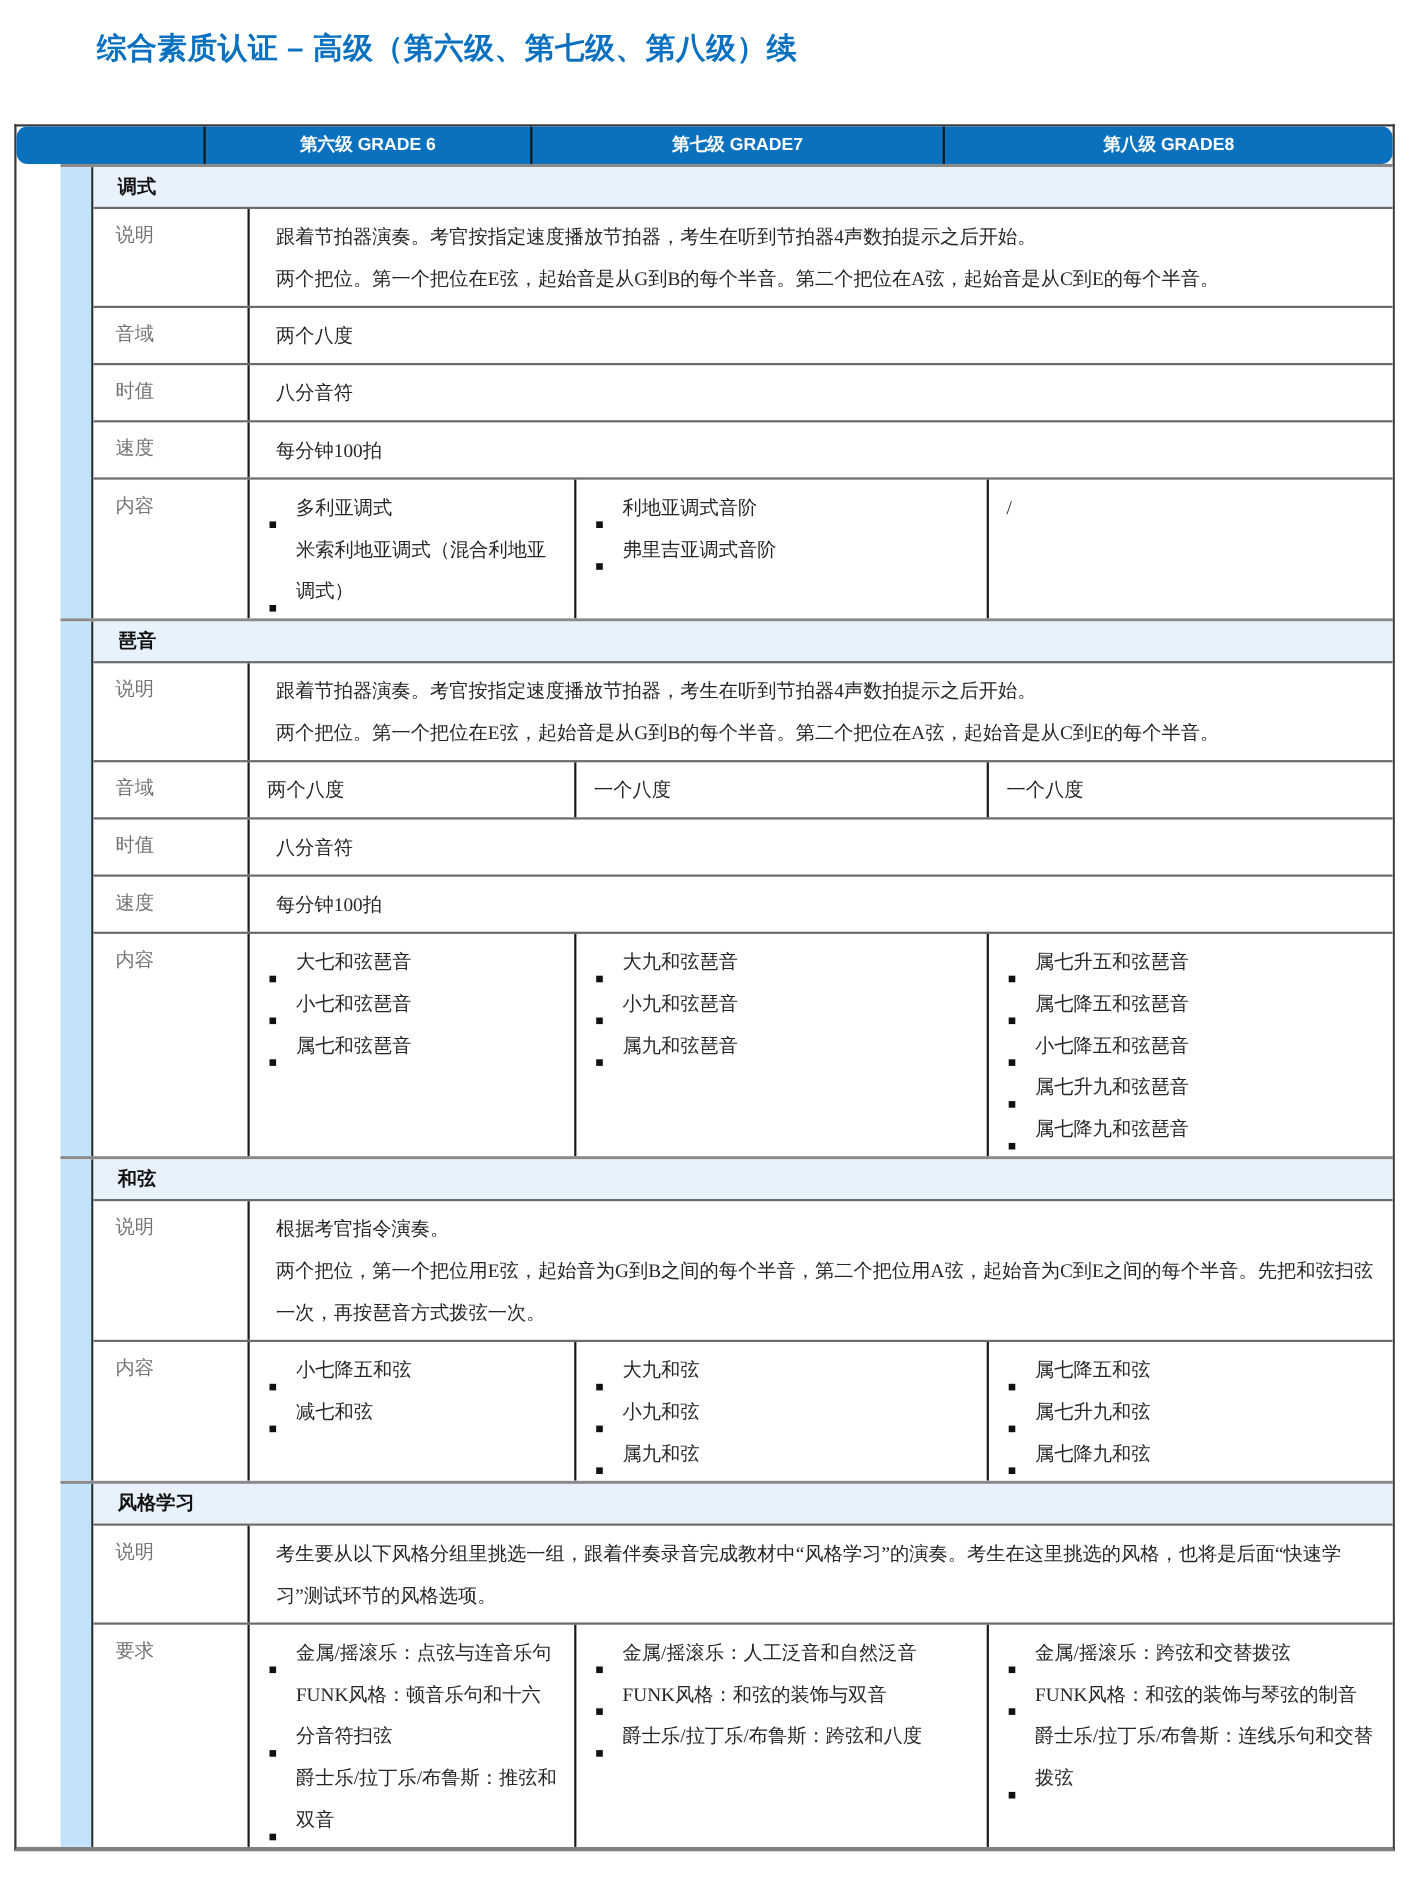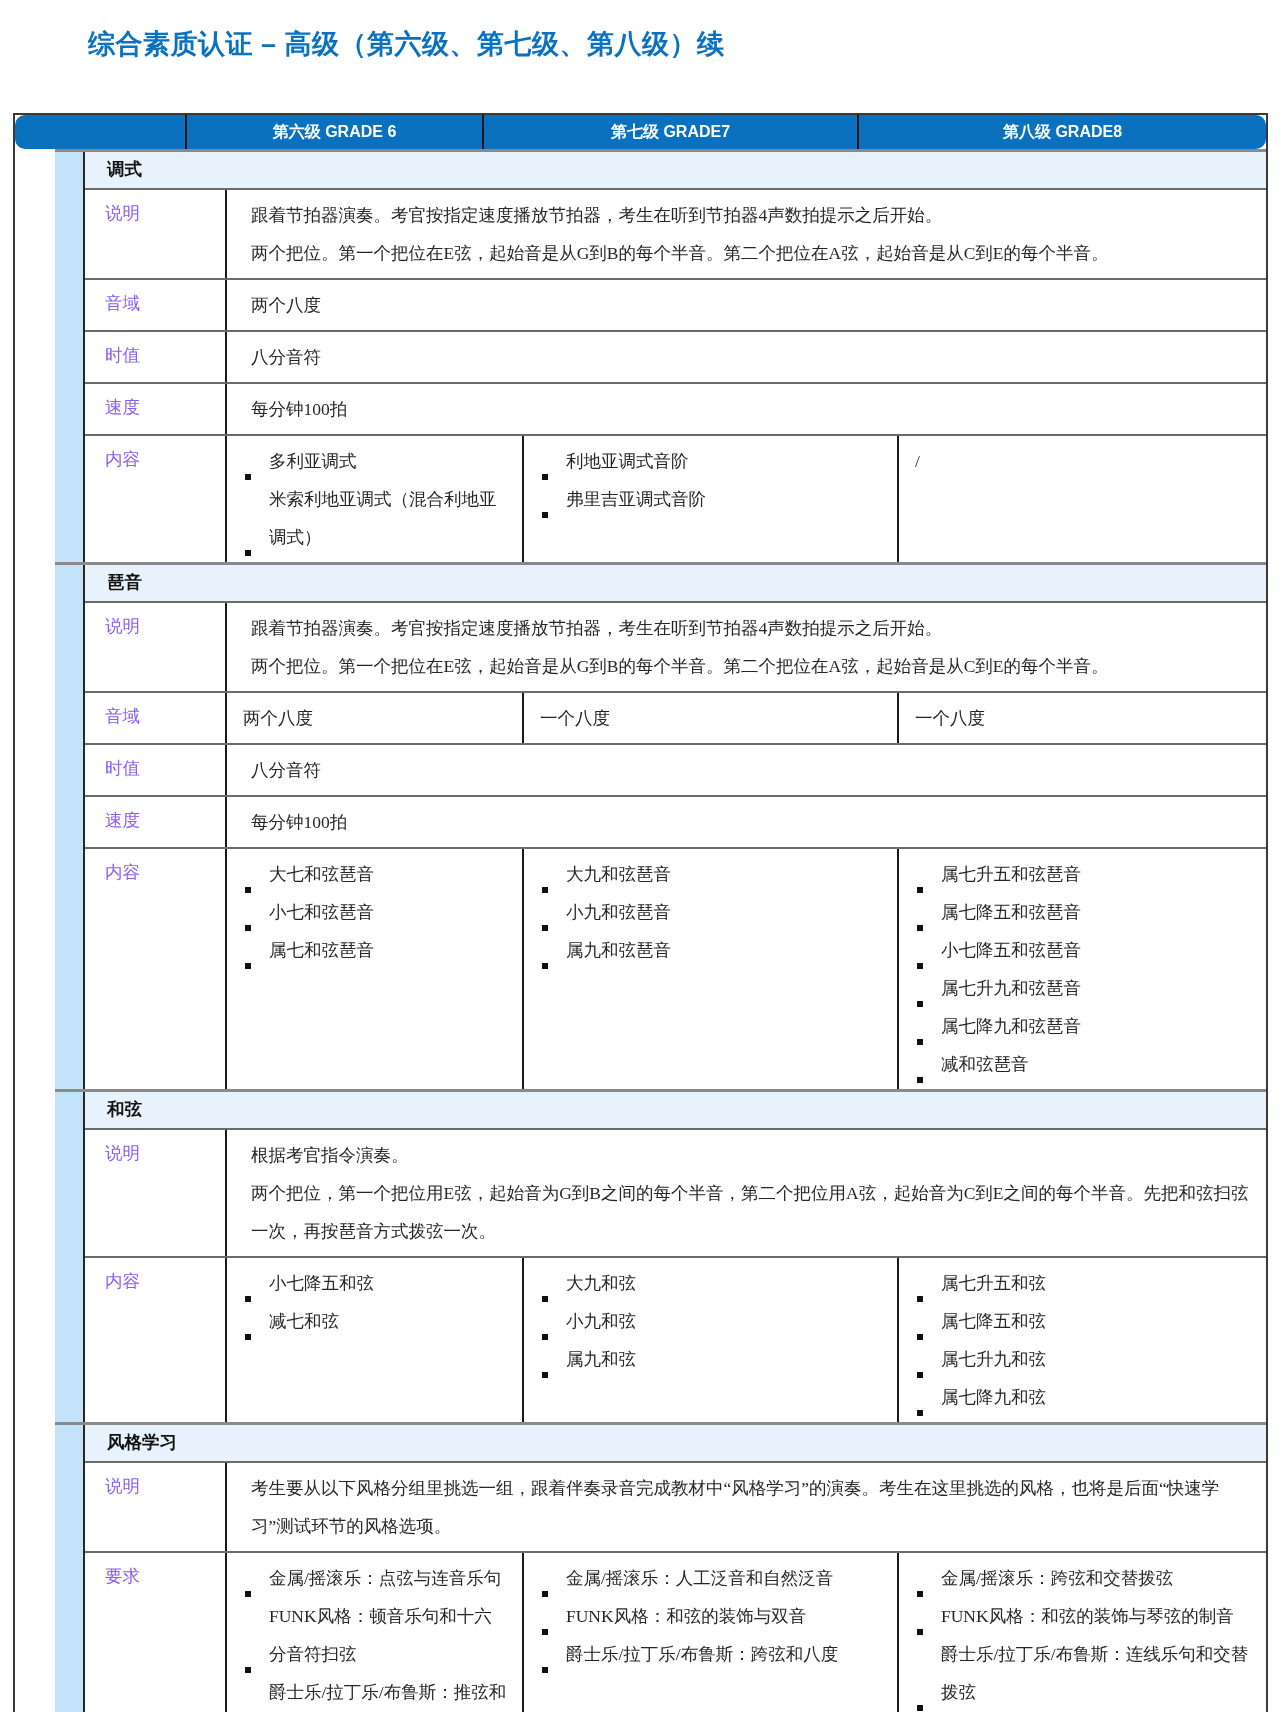--- a/index.html
+++ b/index.html
@@ -49,21 +49,21 @@
     font-size:17.5px; font-weight:bold; color:#111111;
     padding:7px 0 8px 22px; line-height:21px;
   }
   .row {
     display:grid; grid-template-columns:140px 297px 375px 1fr;
     border-top:2px solid #6b6b6b;
     background:#ffffff;
   }
   .lab {
     font-family:"Liberation Sans", sans-serif;
-    font-size:17.5px; color:#8b5cf6;
+    font-size:17.5px; color:#737373;
     padding:11px 6px 6px 20px; line-height:24px;
   }
   .cell {
     border-left:2px solid #1a1a1a;
     padding:6px 14px 6px 16px;
     font-size:17.5px; line-height:38px;
   }
   .cell.spanall { grid-column:2 / 5;padding-left:24px; }
   .slash { line-height:38px; }
   ul.bullets { list-style:none; padding:0 0 0 2px; }
@@ -226,24 +226,20 @@
                 <span class="bt">小七降五和弦琶音</span>
               </li>
             <li>
                 <span class="sq"></span>
                 <span class="bt">属七升九和弦琶音</span>
               </li>
             <li>
                 <span class="sq"></span>
                 <span class="bt">属七降九和弦琶音</span>
               </li>
-            <li>
-                <span class="sq"></span>
-                <span class="bt">减和弦琶音</span>
-              </li>
           </ul>
         </div>
       </div>
     </div>
   </div>
 
   <div class="section">
     <div class="stripe"></div>
     <div class="section-body">
       <div class="section-bar">和弦</div>
@@ -283,24 +279,20 @@
             <li>
                 <span class="sq"></span>
                 <span class="bt">属九和弦</span>
               </li>
           </ul>
         </div>
         <div class="cell">
           <ul class="bullets">
             <li>
                 <span class="sq"></span>
-                <span class="bt">属七升五和弦</span>
-              </li>
-            <li>
-                <span class="sq"></span>
                 <span class="bt">属七降五和弦</span>
               </li>
             <li>
                 <span class="sq"></span>
                 <span class="bt">属七升九和弦</span>
               </li>
             <li>
                 <span class="sq"></span>
                 <span class="bt">属七降九和弦</span>
               </li>

